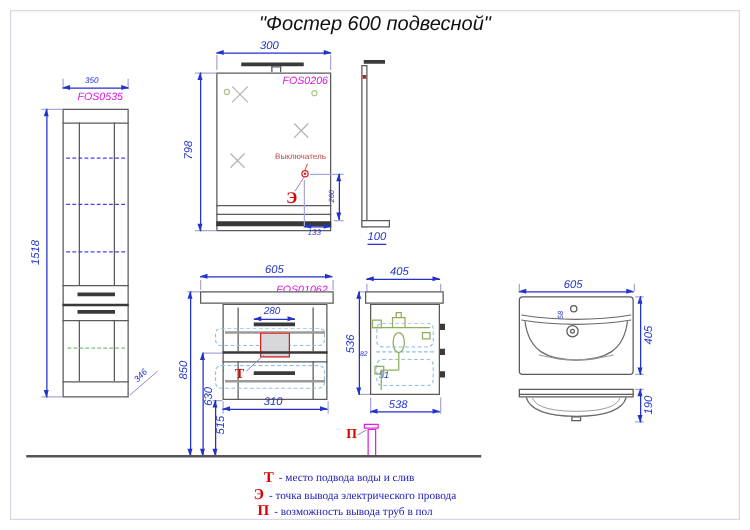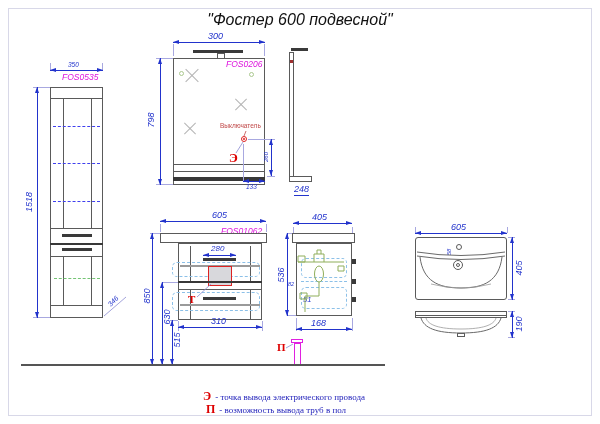--- a/index.html
+++ b/index.html
@@ -120,21 +120,21 @@
 
   <div class="ext" style="left:156px;top:58px;width:17px;height:1px;"></div>
   <div class="ext" style="left:156px;top:184px;width:17px;height:1px;"></div>
   <div class="dim-v" style="left:160px;top:58px;height:127px;"></div>
   <div class="vtext" style="left:151px;top:120px;">798</div>
 
   <div class="handle" style="left:291px;top:48px;width:17px;height:3px;"></div>
   <div class="box" style="left:289px;top:52px;width:5px;height:130px;"></div>
   <div class="abs" style="left:290px;top:60px;width:3px;height:3px;background:#a03030;"></div>
   <div class="box" style="left:289px;top:176px;width:23px;height:6px;"></div>
-  <div class="dimtext" style="left:294px;top:185px;border-bottom:1px solid #2233cc;padding-bottom:1px;">248</div>
+  <div class="dimtext" style="left:294px;top:185px;border-bottom:1px solid #2233cc;padding-bottom:1px;">100</div>
 
   <div class="ext" style="left:160px;top:224px;width:1px;height:8px;"></div>
   <div class="ext" style="left:266px;top:224px;width:1px;height:8px;"></div>
   <div class="dim-h" style="left:160px;top:221px;width:106px;"></div>
   <div class="dimtext" style="left:212px;top:211px;">605</div>
   <div class="model" style="left:221px;top:227px;text-align:right;">FOS01062</div>
 
   <div class="box" style="left:160px;top:233px;width:107px;height:10px;"></div>
   <div class="box" style="left:178px;top:243px;width:84px;height:77px;"></div>
 
@@ -186,21 +186,21 @@
   <div class="dimtext sm" style="left:288px;top:282px;font-size:5.5px;">82</div>
   <div class="dimtext" style="left:303px;top:296px;font-size:7.5px;">51</div>
 
   <div class="ext" style="left:288px;top:233px;width:4px;height:1px;"></div>
   <div class="ext" style="left:288px;top:315px;width:8px;height:1px;"></div>
   <div class="dim-v" style="left:287px;top:233px;height:83px;"></div>
   <div class="vtext" style="left:281px;top:275px;">536</div>
   <div class="ext" style="left:296px;top:318px;width:1px;height:13px;"></div>
   <div class="ext" style="left:352px;top:318px;width:1px;height:13px;"></div>
   <div class="dim-h" style="left:296px;top:329px;width:56px;"></div>
-  <div class="dimtext" style="left:311px;top:319px;">168</div>
+  <div class="dimtext" style="left:311px;top:319px;">538</div>
 
   <div class="pipe" style="left:291px;top:339px;width:12px;height:4px;"></div>
   <div class="pipe" style="left:294px;top:343px;width:7px;height:22px;"></div>
   <div class="marker" style="left:277px;top:342px;font-size:11px;">П</div>
 
   <div class="ext" style="left:415px;top:227px;width:1px;height:6px;"></div>
   <div class="ext" style="left:507px;top:227px;width:1px;height:6px;"></div>
   <div class="dim-h" style="left:415px;top:233px;width:92px;"></div>
   <div class="dimtext" style="left:451px;top:223px;">605</div>
 
@@ -250,19 +250,22 @@
       <path d="M317,254 V250 H321 V254"></path>
       <ellipse cx="319" cy="274" rx="4.5" ry="8"></ellipse>
       <path d="M319,282 V296"></path>
       <path d="M319,296 H305 V312"></path>
       <path d="M300,293 h7 v6 h-7 z"></path>
       <path d="M298,256 h7 v6 h-7 z"></path>
       <path d="M338,266 h6 v5 h-6 z"></path>
     </g>
   </svg>
 
+  <div class="legend-row" style="left:211px;top:373px;">
+    <span class="legend-marker">Т</span><span class="legend-label">- место подвода воды и слив</span>
+  </div>
   <div class="legend-row" style="left:203px;top:387px;">
     <span class="legend-marker">Э</span><span class="legend-label">- точка вывода электрического провода</span>
   </div>
   <div class="legend-row" style="left:206px;top:400px;">
     <span class="legend-marker">П</span><span class="legend-label">- возможность вывода труб в пол</span>
   </div>
 </div>
 
 </body></html>

